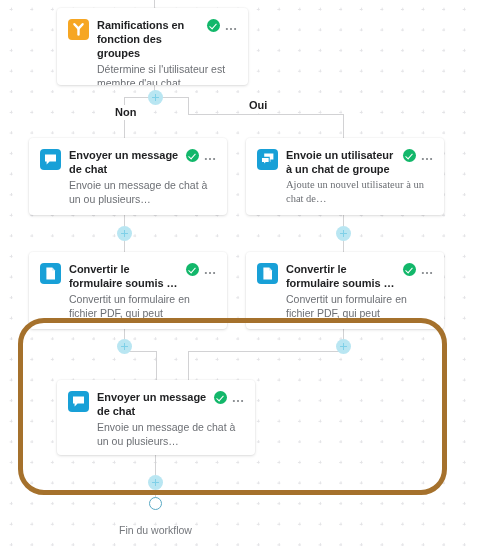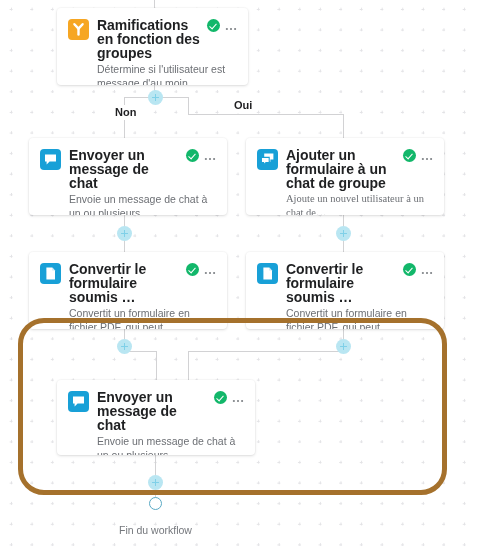--- a/index.html
+++ b/index.html
@@ -106,21 +106,21 @@
     position: relative;
   }
   .node-icon.branch { background: #f6a623; }
   .node-icon.chat   { background: #18a0d7; }
   .node-icon.chats  { background: #18a0d7; }
   .node-icon.doc    { background: #18a0d7; }
   .node-icon svg { position: absolute; top: 0; left: 0; }
 
   .node-titlewrap { flex: 1 1 auto; padding-left: 8px; min-width: 0; }
   .node-title {
-    font-size: 14px;
+    font-size: 11px;
     font-weight: bold;
     color: #1f2022;
     line-height: 14px;
     letter-spacing: -0.05px;
   }
   .node-sub {
     font-size: 10.5px;
     color: #6c6f74;
     line-height: 14px;
     margin-top: 2px;
@@ -220,39 +220,39 @@
   <div class="vline" style="left:155px; top:455px; height:43px;"></div>
 
   <div class="plus-btn" style="left:148px; top:90px;"></div>
   <div class="plus-btn" style="left:117px; top:226px;"></div>
   <div class="plus-btn" style="left:336px; top:226px;"></div>
   <div class="plus-btn" style="left:117px; top:339px;"></div>
   <div class="plus-btn" style="left:336px; top:339px;"></div>
   <div class="plus-btn" style="left:148px; top:475px;"></div>
 
   <div class="branch-label" style="left:111px; top:105px;text-align:right;">Non</div>
-  <div class="branch-label" style="left:230px; top:98px;">Oui</div>
+  <div class="branch-label" style="left:245px; top:98px;">Oui</div>
 
   <div class="node" style="left:57px; top:8px; width:191px; height:77px;">
     <div class="node-head">
       <div class="node-icon branch">
         <svg width="21" height="21" viewBox="0 0 21 21" aria-hidden="true">
           <path d="M6.4 5.2 L10.5 9.6 L14.6 5.2" fill="none" stroke="#ffffff" stroke-width="2.4" stroke-linecap="round" stroke-linejoin="round"></path>
           <path d="M10.5 9.4 L10.5 15.6" fill="none" stroke="#ffffff" stroke-width="2.4" stroke-linecap="round"></path>
         </svg>
       </div>
       <div class="node-titlewrap">
         <div class="node-title">Ramifications en fonction des groupes</div>
       </div>
       <div class="node-actions">
         <div class="check-badge"></div>
         <div class="dots-menu">…</div>
       </div>
     </div>
-    <div class="node-sub" style="padding-left:29px;">Détermine si l'utilisateur est message d'au moin…</div>
+    <div class="node-sub" style="padding-left:29px;">Détermine si l'utilisateur est membre d'au chat…</div>
   </div>
 
   <div class="node" style="left:29px; top:138px; width:198px; height:77px;">
     <div class="node-head">
       <div class="node-icon chat">
         <svg width="21" height="21" viewBox="0 0 21 21" aria-hidden="true">
           <path d="M5 5.4 H16 V12.6 H9.6 L6.6 15.4 V12.6 H5 Z" fill="#ffffff"></path>
         </svg>
       </div>
       <div class="node-titlewrap">
@@ -268,21 +268,21 @@
 
   <div class="node" style="left:246px; top:138px; width:198px; height:77px;">
     <div class="node-head">
       <div class="node-icon chats">
         <svg width="21" height="21" viewBox="0 0 21 21" aria-hidden="true">
           <path d="M7.2 4.6 H16.4 V10.6 H13.4 V12.9 L10.9 10.6 H7.2 Z" fill="#ffffff"></path>
           <path d="M4.4 8.4 H12.2 V13.6 H9.0 L6.6 15.8 V13.6 H4.4 Z" fill="#ffffff" stroke="#18a0d7" stroke-width="1.1"></path>
         </svg>
       </div>
       <div class="node-titlewrap">
-        <div class="node-title">Ajouter un formulaire à un chat de groupe</div>
+        <div class="node-title">Envoie un utilisateur à un chat de groupe</div>
       </div>
       <div class="node-actions">
         <div class="check-badge"></div>
         <div class="dots-menu">…</div>
       </div>
     </div>
     <div class="node-sub" style="padding-left:29px;font-family:Liberation Serif, serif;">Ajoute un nouvel utilisateur à un chat de…</div>
   </div>
 
   <div class="node" style="left:29px; top:252px; width:198px; height:77px;">

